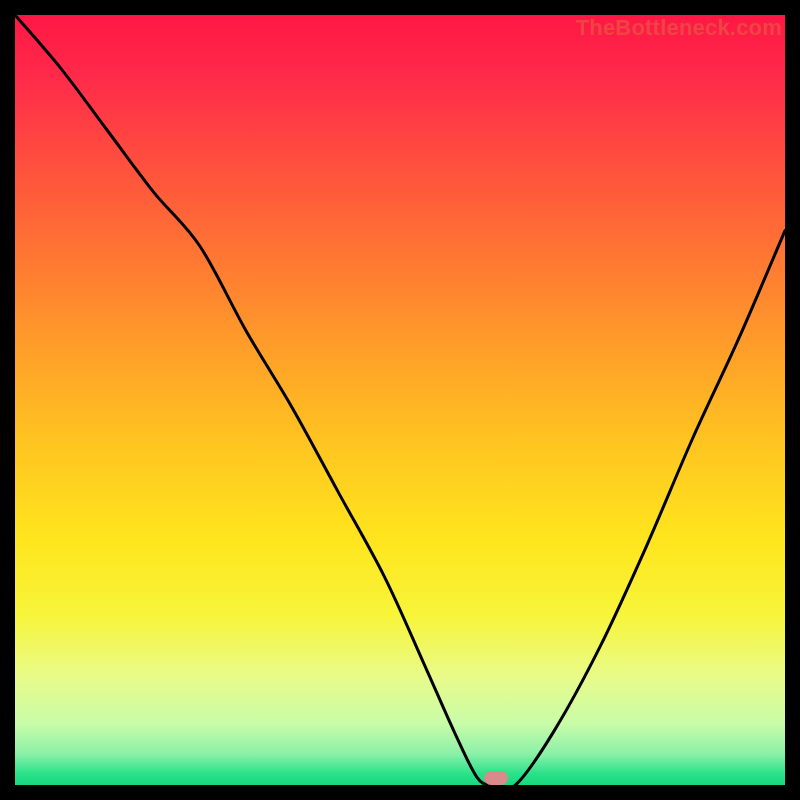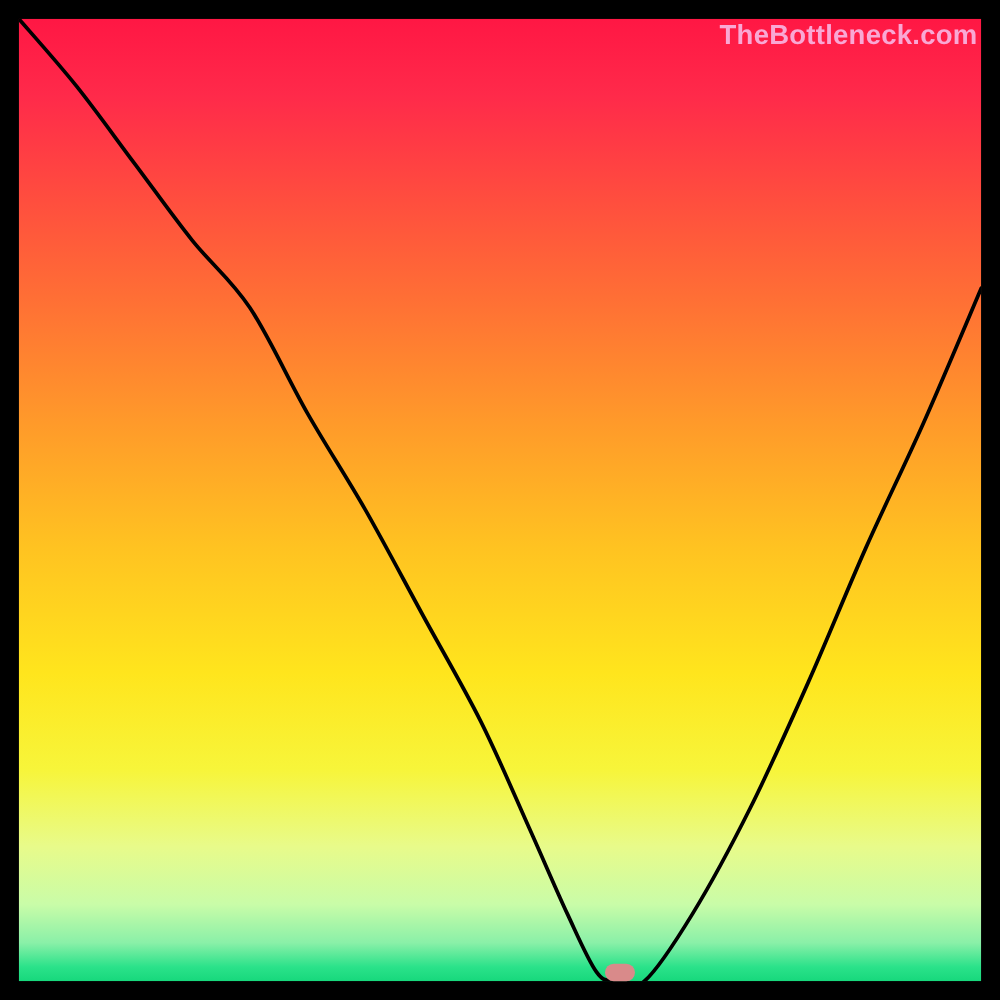--- a/index.html
+++ b/index.html
@@ -29,21 +29,21 @@
     inset: 0;
   }
   .curve-layer {
     position: absolute;
     inset: 0;
   }
   .watermark {
     position: absolute;
     top: 0px;
     right: 3px;
-    color: #f9a8d4;
+    color: #ef4444;
     font-size: 22px;
     font-weight: 600;
     letter-spacing: 0.2px;
     user-select: none;
   }
   .marker {
     position: absolute;
     width: 24px;
     height: 14px;
     border-radius: 7px;

